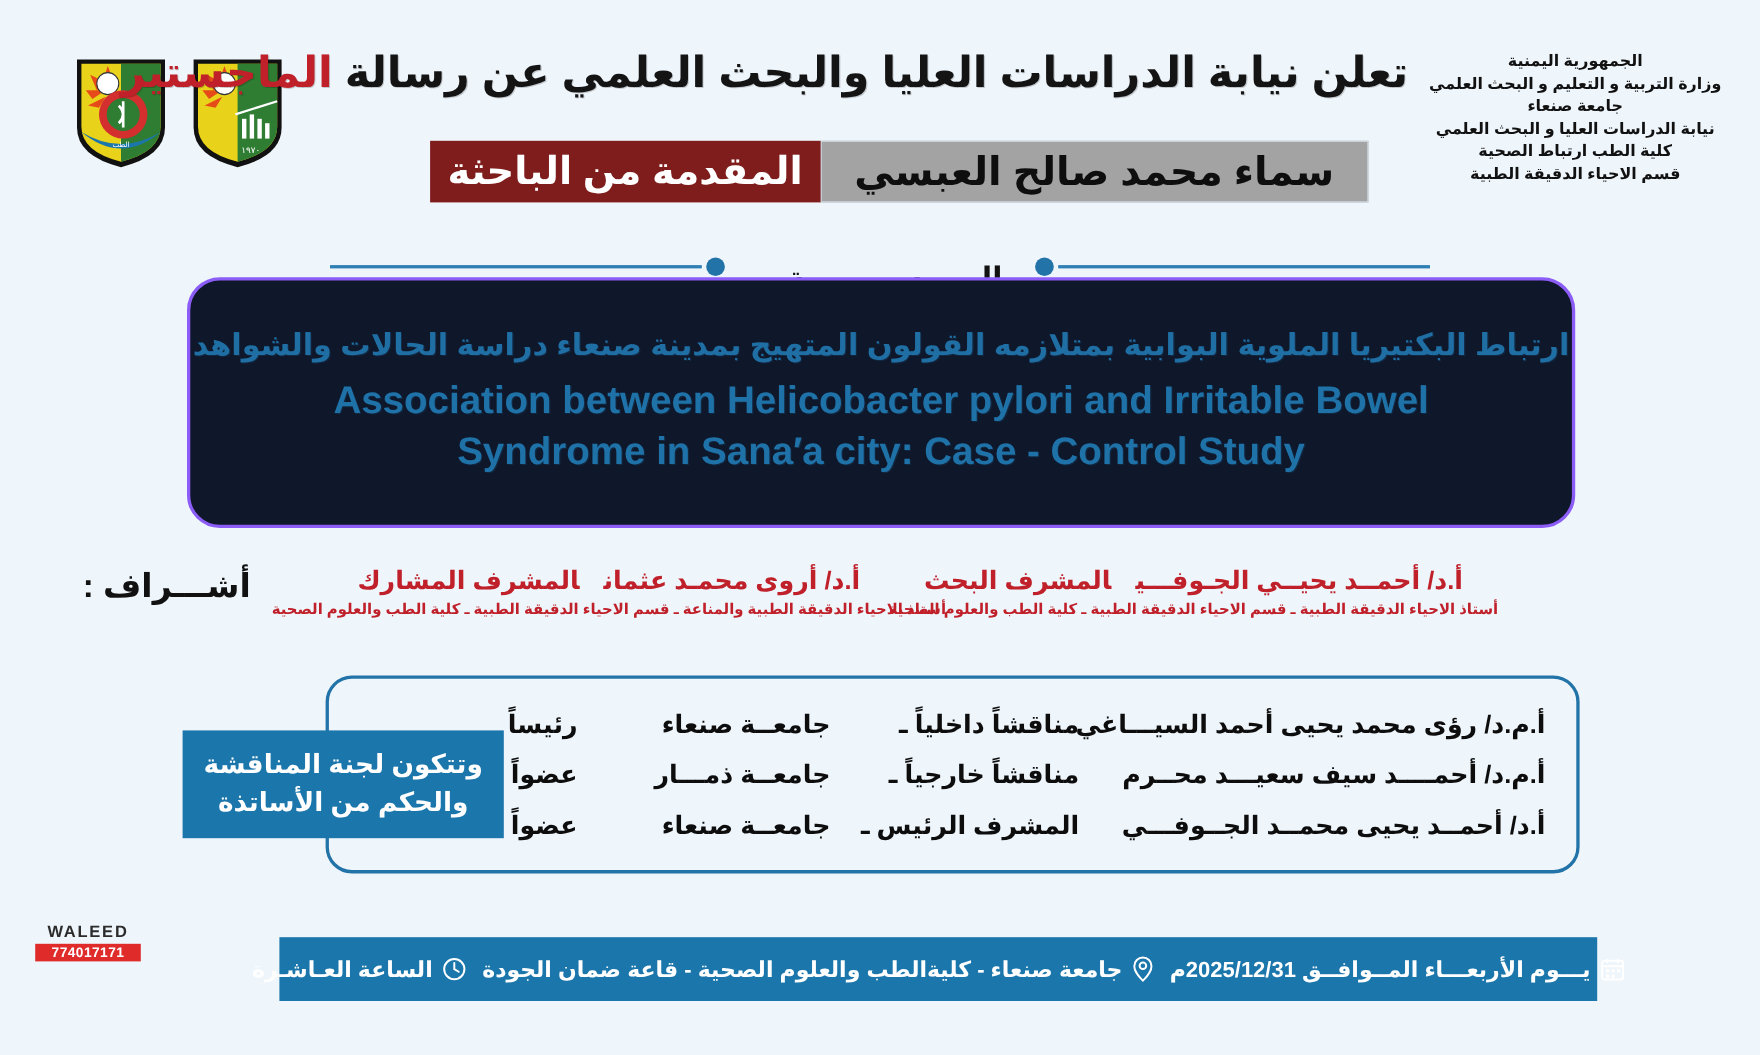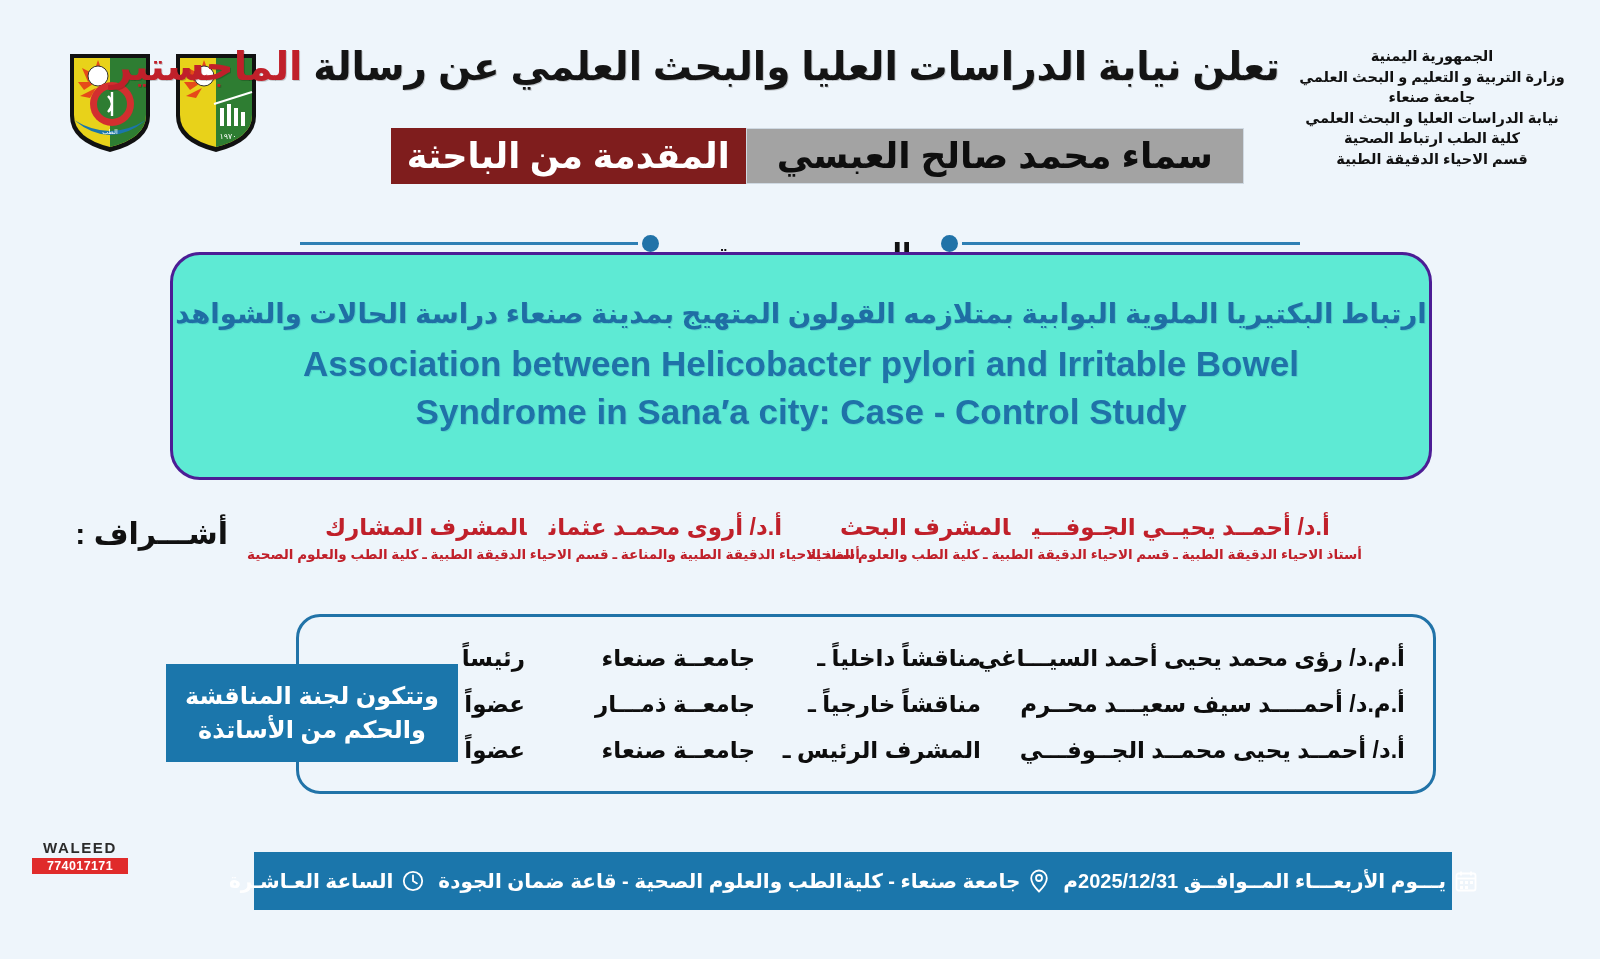--- a/index.html
+++ b/index.html
@@ -71,22 +71,22 @@
   }
   .mawsouma .mtext {
     font-size: 27px; font-weight: bold; color: #121212;
     padding: 0 26px; white-space: nowrap; margin-top: 22px;
   }
 
   
   .title-box {
     position: absolute; top: 252px; right: 168px;
     width: 1262px; height: 228px;
-    border: 3px solid #4c1d95; border-radius: 30px;
-    background: #5eead4;
+    border: 3px solid #8b5cf6; border-radius: 30px;
+    background: #0f172a;
     display: flex; flex-direction: column;
     align-items: center; justify-content: center; gap: 10px;
   }
   .title-ar {
     font-size: 27.5px; font-weight: bold; color: #1f6ea4;
     white-space: nowrap; letter-spacing: -0.2px;
     text-shadow: 1px 1px 0 rgba(31,110,164,0.2);
   }
   .title-en {
     direction: ltr; text-align: center;

